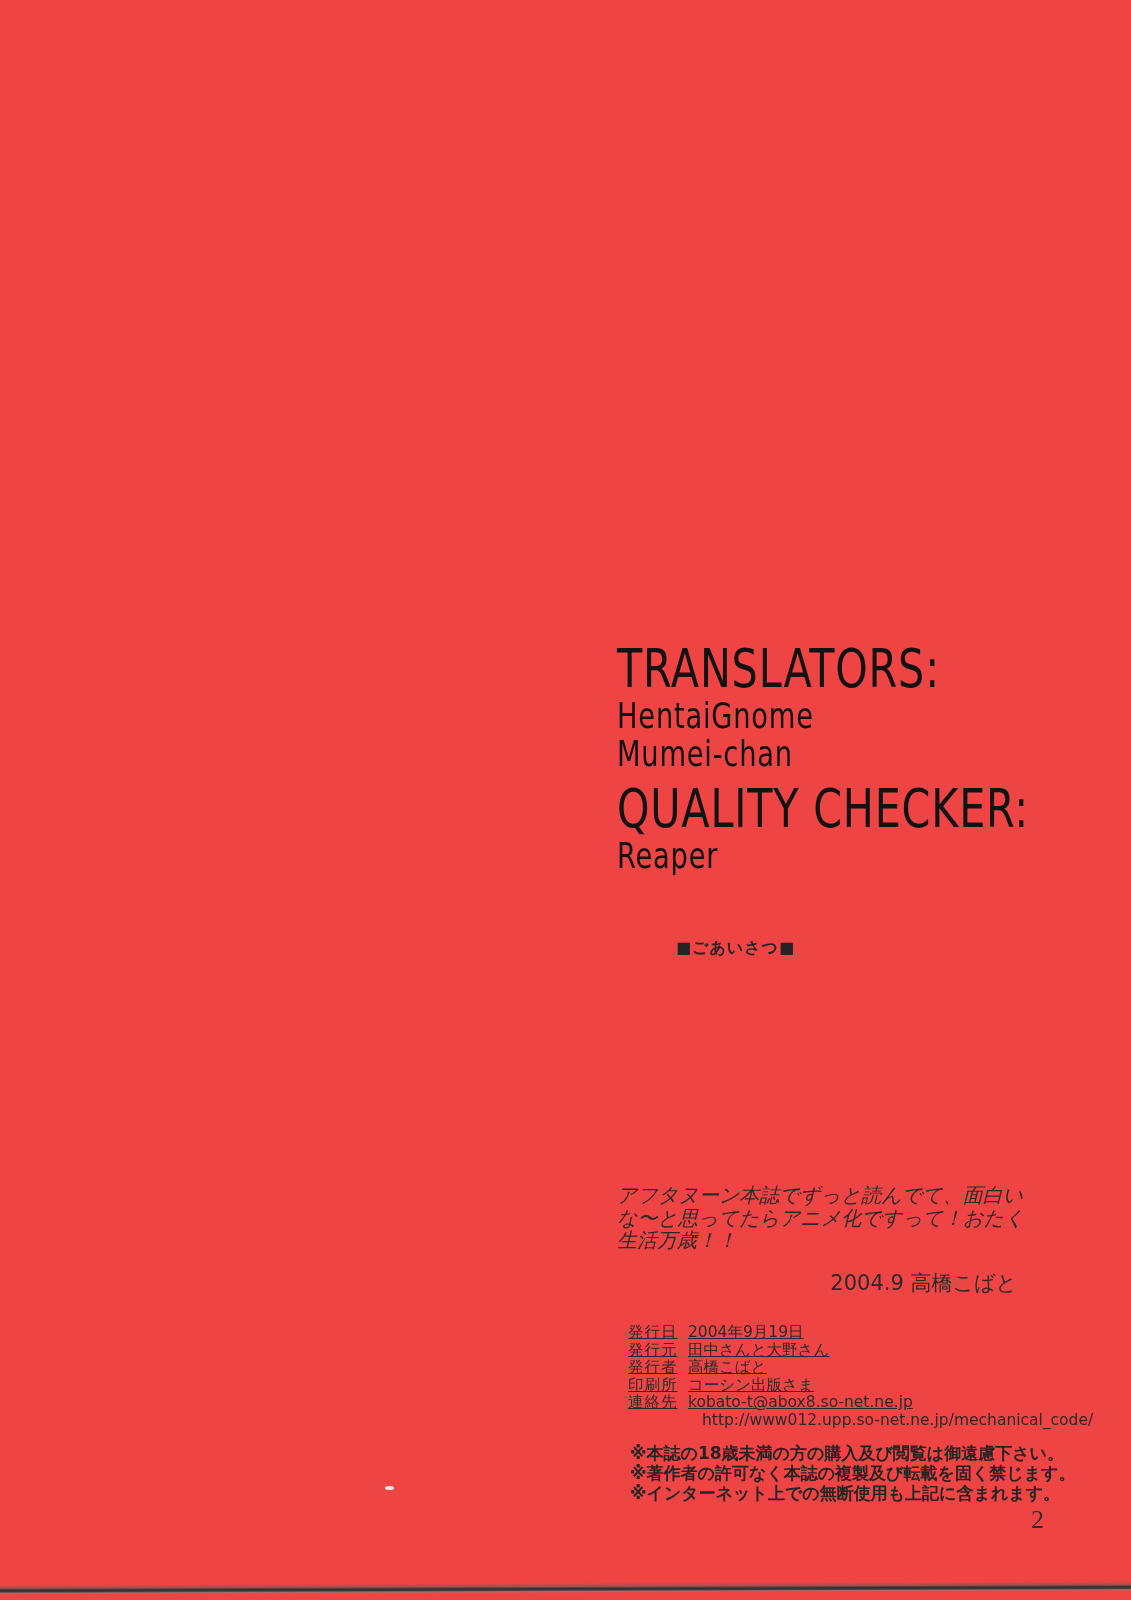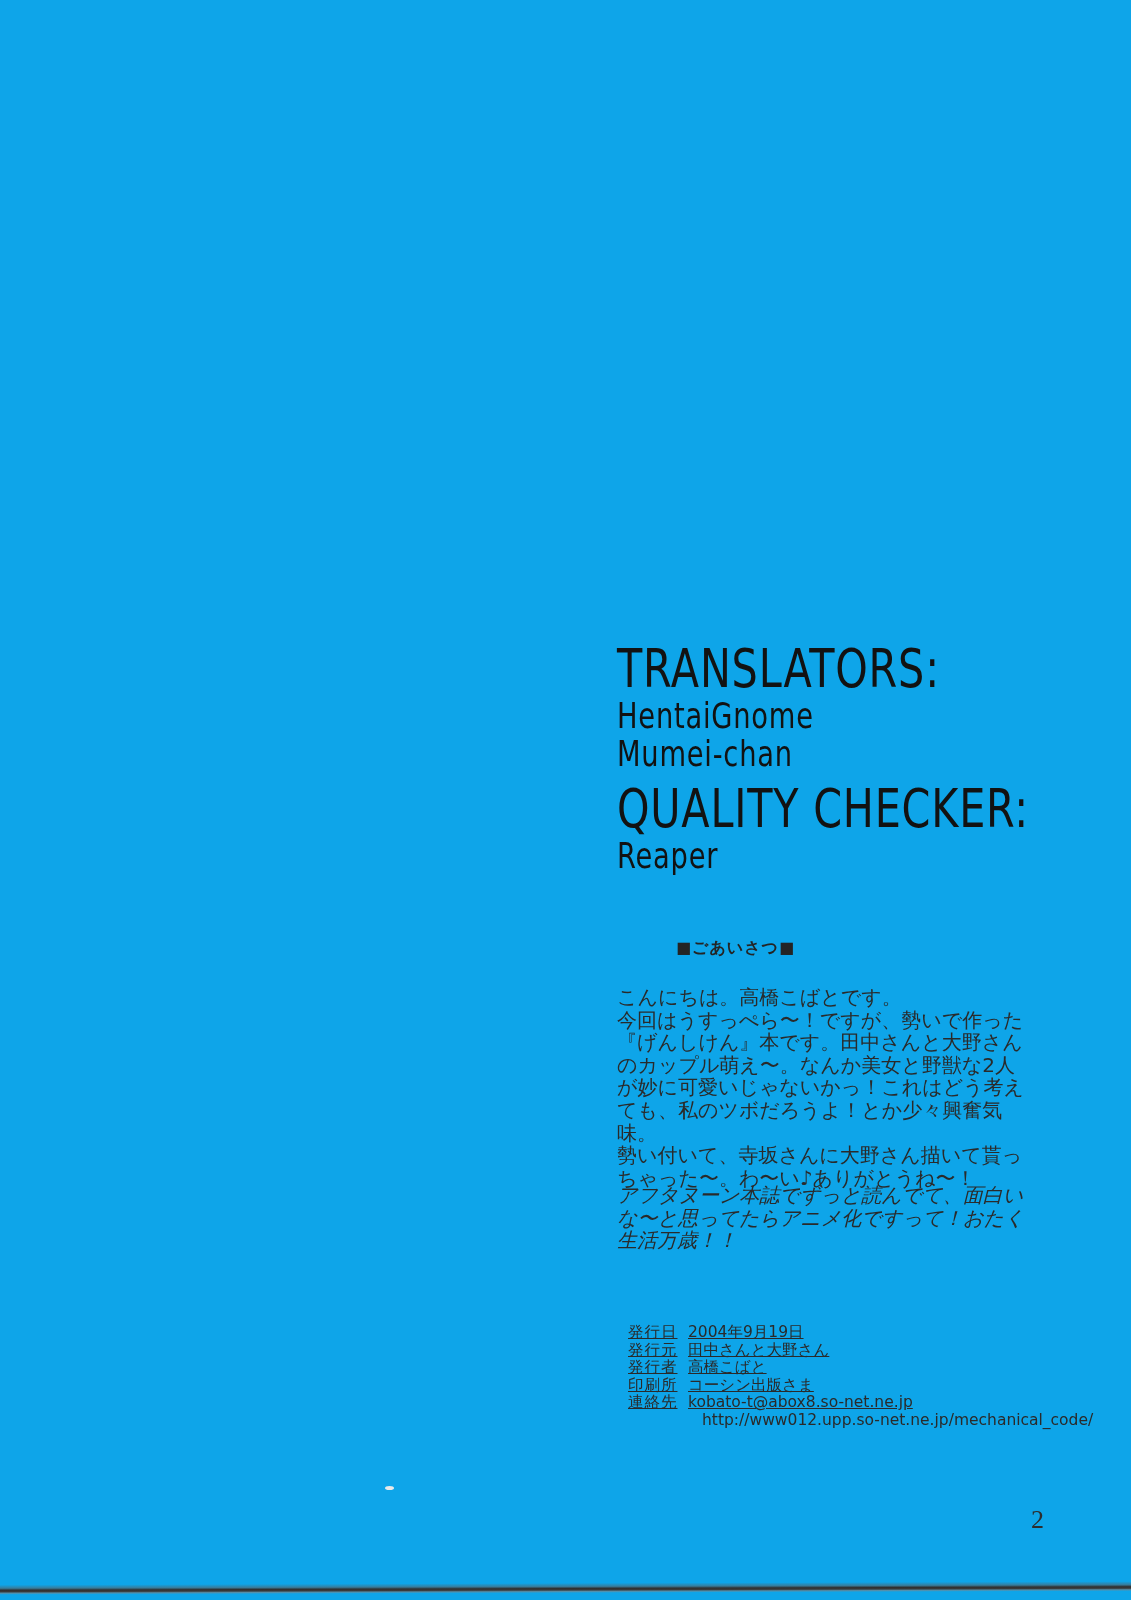--- a/index.html
+++ b/index.html
@@ -5,21 +5,21 @@
   html, body {
     margin: 0;
     padding: 0;
     background: #e9e9e9;
   }
   #page {
     position: relative;
     width: 1131px;
     height: 1600px;
     margin: 0 auto;
-    background: #0ea5e9;
+    background: #ef4444;
     overflow: hidden;
     font-family: "DejaVu Sans", "Liberation Sans", sans-serif;
     color: #1e1e1e;
   }
   
   .credits {
     position: absolute;
     left: 617px;
     top: 641px;
     transform: scaleX(0.78);
@@ -143,31 +143,24 @@
 
   <div class="credits">
     <div class="role">TRANSLATORS:</div>
     <div class="person">HentaiGnome</div>
     <div class="person">Mumei-chan</div>
     <div class="role second">QUALITY CHECKER:</div>
     <div class="person">Reaper</div>
   </div>
 
   <div class="aisatsu-header">■ごあいさつ■</div>
-  <div class="jp-para" id="para1">こんにちは。高橋こばとです。
-今回はうすっぺら〜！ですが、勢いで作った
-『げんしけん』本です。田中さんと大野さん
-のカップル萌え〜。なんか美女と野獣な2人
-が妙に可愛いじゃないかっ！これはどう考え
-ても、私のツボだろうよ！とか少々興奮気味。
-勢い付いて、寺坂さんに大野さん描いて貰っ
-ちゃった〜。わ〜い♪ありがとうね〜！</div>
   <div class="jp-para" id="para2">アフタヌーン本誌でずっと読んでて、面白い
 な〜と思ってたらアニメ化ですって！おたく
 生活万歳！！</div>
+  <div class="signature">2004.9 高橋こばと</div>
 
   <div class="colophon">
     <div class="row">
       <span class="label">発行日</span>
       <span class="value">2004年9月19日</span>
     </div>
     <div class="row">
       <span class="label">発行元</span>
       <span class="value">田中さんと大野さん</span>
     </div>
@@ -179,19 +172,22 @@
       <span class="label">印刷所</span>
       <span class="value">コーシン出版さま</span>
     </div>
     <div class="row">
       <span class="label">連絡先</span>
       <span class="value">kobato-t@abox8.so-net.ne.jp</span>
     </div>
     <div class="url-row">http://www012.upp.so-net.ne.jp/mechanical_code/</div>
   </div>
 
+  <div class="notices">※本誌の18歳未満の方の購入及び閲覧は御遠慮下さい。
+※著作者の許可なく本誌の複製及び転載を固く禁じます。
+※インターネット上での無断使用も上記に含まれます。</div>
 
   <div class="page-number">2</div>
 
   <div class="bottom-rule"></div>
   <div class="speck"></div>
 
 </div>
 
 </body></html>

